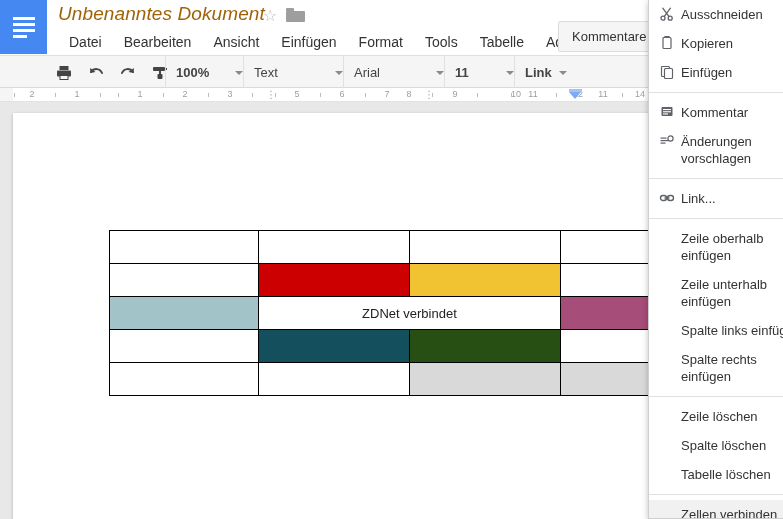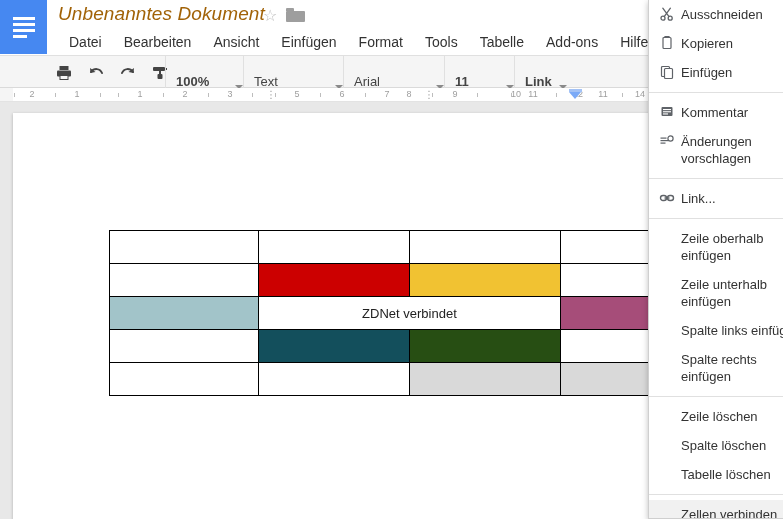--- a/index.html
+++ b/index.html
@@ -67,21 +67,21 @@
   .toolbar {
     position: absolute; left: 0; top: 55px; width: 783px; height: 33px;
     background: #f5f5f5; border-top: 1px solid #e0e0e0;
     border-bottom: 1px solid #dadada;
   }
   .tb-icons { position: absolute; left: 55px; top: 0; height: 33px;
     display: flex; align-items: center; gap: 14px; }
   .tb-ico { width: 18px; height: 18px; position: relative; color:#444; }
 
   .tb-group {
-    position: absolute; top: 0; height: 33px; display: flex; align-items: flex-end;
+    position: absolute; top: 0; height: 33px; display: flex; align-items: center;
     border-left: 1px solid #e0e0e0; padding-left: 10px;
   }
   .tb-label { font-size: 13px; color: #444; white-space: nowrap; }
   .tb-label.bold { font-weight: bold; }
   .caret {
     display: inline-block; margin-left: 7px;
     width: 0; height: 0; border-left: 4px solid transparent;
     border-right: 4px solid transparent; border-top: 4px solid #8a8a8a;
     vertical-align: middle;
   }
@@ -199,20 +199,21 @@
       <div class="menu-item">Bearbeiten</div>
       <div class="menu-item">Ansicht</div>
       <div class="menu-item">Einfügen</div>
       <div class="menu-item">Format</div>
       <div class="menu-item">Tools</div>
       <div class="menu-item">Tabelle</div>
       <div class="menu-item">Add-ons</div>
       <div class="menu-item">Hilfe</div>
     </div>
 
+    <div class="comments-button">Kommentare</div>
   </div>
 
   <div class="toolbar">
     <div class="tb-icons">
       <div class="tb-ico">
         <svg width="18" height="18" viewBox="0 0 18 18" fill="#444">
           <rect x="4.5" y="2" width="9" height="4"></rect>
           <rect x="2" y="6.5" width="14" height="6" rx="1"></rect>
           <rect x="4.5" y="11" width="9" height="5" fill="#444"></rect>
           <rect x="5.5" y="12" width="7" height="3" fill="#f5f5f5"></rect>

